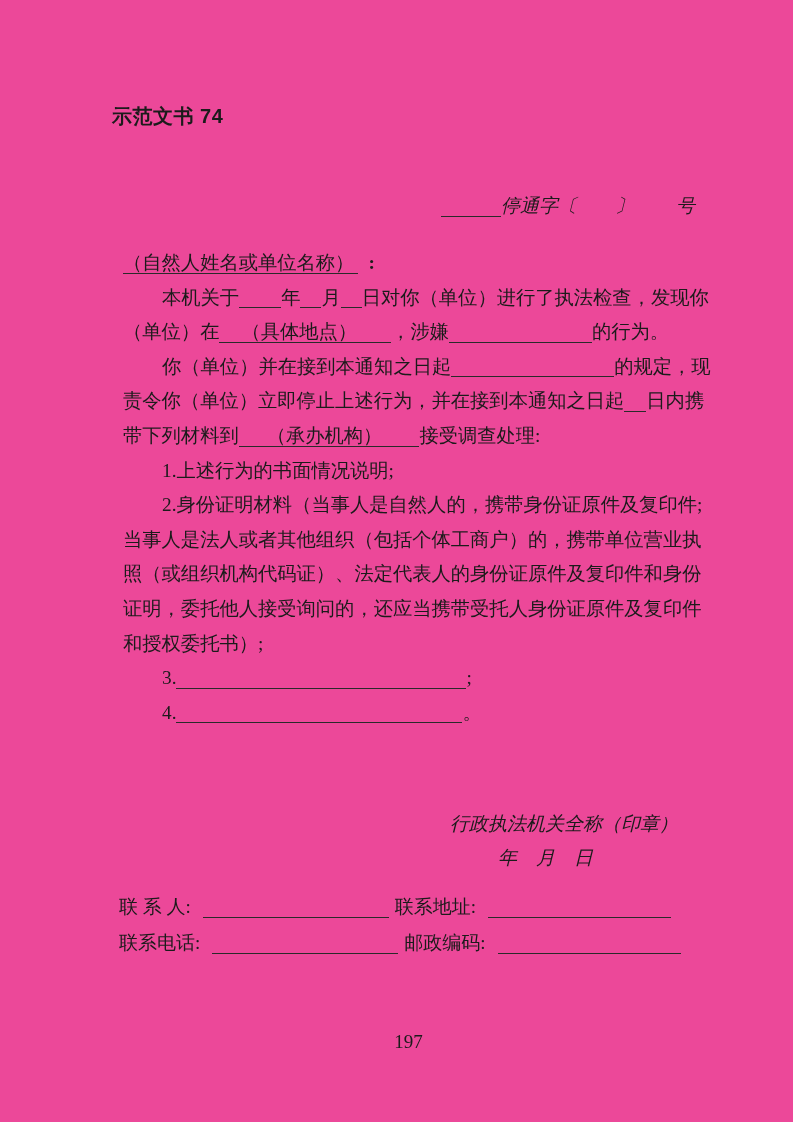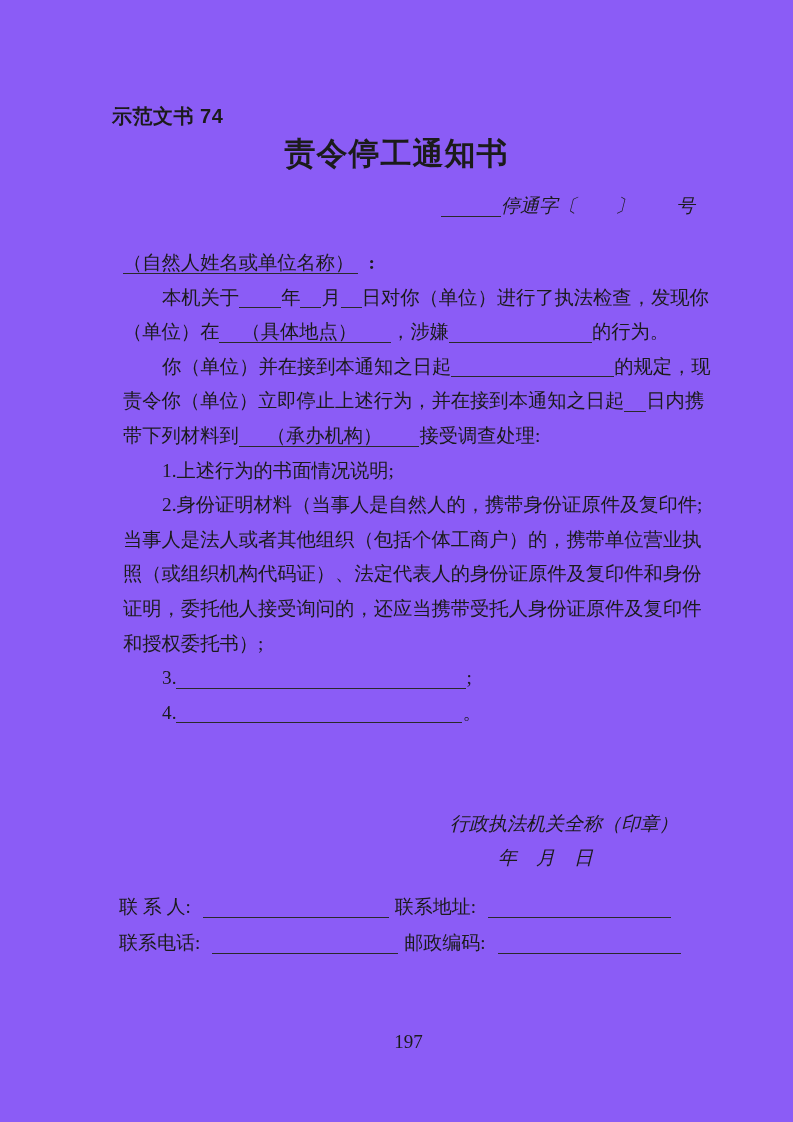--- a/index.html
+++ b/index.html
@@ -1,20 +1,20 @@
 <!DOCTYPE html>
 <html><head>
 <meta charset="utf-8">
 <style>
   * { margin:0; padding:0; box-sizing:border-box; }
   html,body { background:#ffffff; }
   .page {
     position:relative;
     width:793px; height:1122px;
-    background:#8b5cf6;
+    background:#ec4899;
     color:#1b1b1b;
     font-family:"Liberation Serif","DejaVu Serif",serif;
     overflow:hidden;
   }
   .doc-label {
     position:absolute; left:112px; top:102px;
     font-family:"Liberation Sans","DejaVu Sans",sans-serif;
     font-weight:bold; font-size:20px; line-height:28px;
     letter-spacing:0.5px;
   }
@@ -66,21 +66,20 @@
     text-align:center; font-size:19px; line-height:24px;margin-left:12px;
   }
 </style>
 </head>
 <body>
 
 <div class="page">
 
   <div class="doc-label">示范文书 74</div>
 
-  <div class="title">责令停工通知书</div>
 
   <div class="number-line"><span class="blank" style="width:60px;height:16px"></span><span>停通字〔</span><span class="spacer" style="width:38px"></span><span>〕</span><span class="spacer" style="width:42px"></span><span>号</span></div>
 
   <div class="body-block">
 
     <div class="line"><span class="blank-group" style="padding-right:4px"><span>（自然人姓名或单位名称）</span></span><span class="salutation-colon">:</span></div>
 
     <div class="line indent"><span>本机关于</span><span class="blank" style="width:42px"></span><span>年</span><span class="blank" style="width:21px"></span><span>月</span><span class="blank" style="width:21px"></span><span>日对你（单位）进行了执法检查，发现你</span></div>
 
     <div class="line"><span>（单位）在</span><span class="blank-group" style="padding-left:22px;padding-right:34px"><span>（具体地点）</span></span><span>，涉嫌</span><span class="blank" style="width:143px"></span><span>的行为。</span></div>

